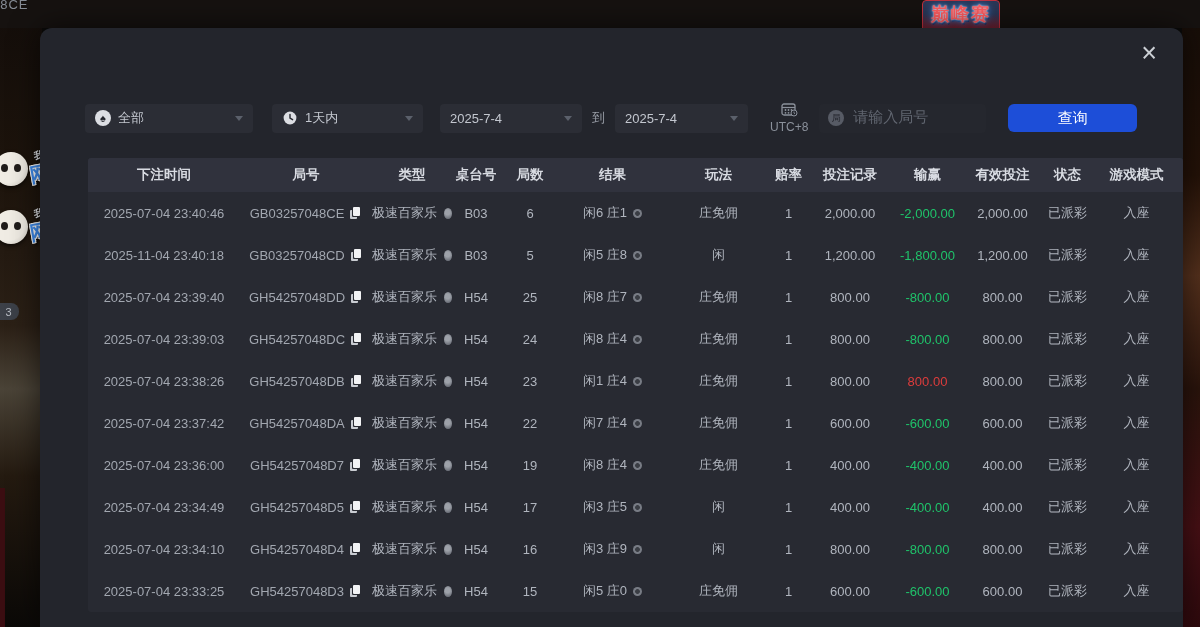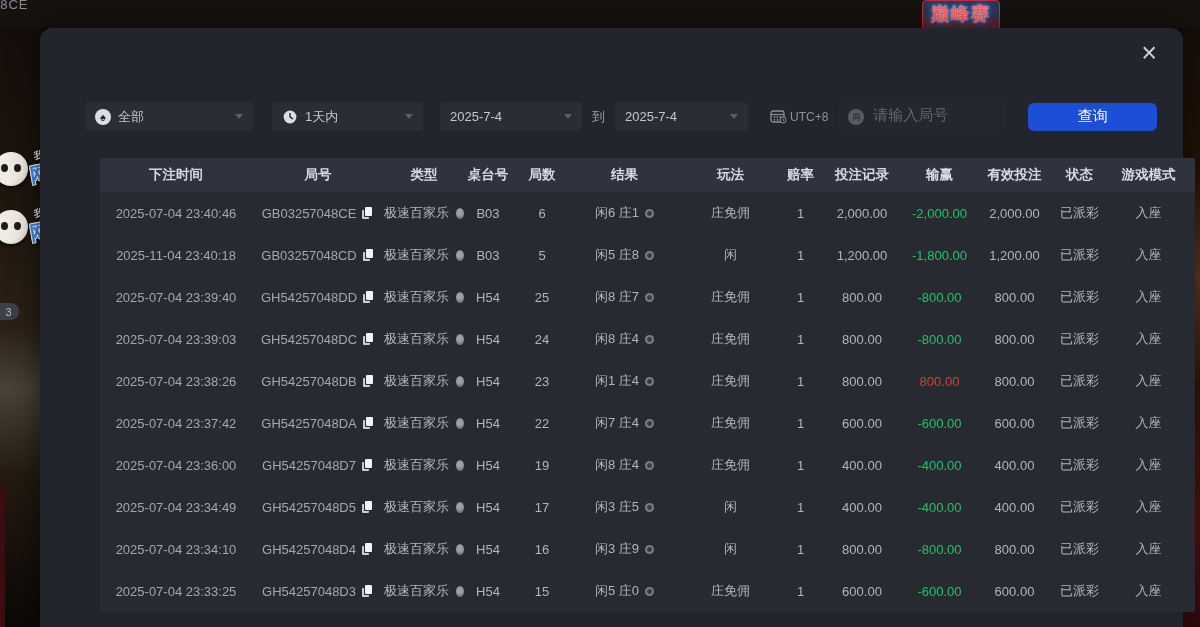--- a/index.html
+++ b/index.html
@@ -50,33 +50,33 @@
   .dd{height:29px;background:#2b2d35;border-radius:4px;display:flex;align-items:center;
     padding:0 10px;color:#c3c7cf;font-size:13px;box-sizing:border-box;cursor:pointer;}
   .caret{width:0;height:0;border-left:4px solid transparent;border-right:4px solid transparent;
     border-top:5px solid #5b606b;margin-left:auto;}
   .dd-cat{width:168px;} .dd-time{width:151px;margin-left:19px;}
   .dd-from{width:142px;margin-left:17px;} .dd-to{width:133px;}
   .to-label{margin:0 10px;color:#989da6;font-size:13px;}
   .spade-ic{width:16px;height:16px;border-radius:50%;background:#dcdee3;color:#23252c;font-size:11px;
     line-height:16px;text-align:center;margin-right:7px;}
   .clock-ic{margin-right:7px;display:flex;}
-  .utc{display:flex;align-items:flex-end;gap:3px;margin-left:22px;color:#8b919b;font-size:12px;}
+  .utc{display:flex;align-items:center;gap:3px;margin-left:22px;color:#8b919b;font-size:12px;flex-direction:column;}
   .search{height:29px;width:167px;margin-left:11px;background:#25272e;border-radius:4px;
     display:flex;align-items:center;padding:0 9px;box-sizing:border-box;}
   .search .ju-ic{width:16px;height:16px;border-radius:50%;background:#575b65;color:#23252c;
     font-size:9px;line-height:16px;text-align:center;flex:0 0 16px;margin-right:7px;}
   .search input{background:transparent;border:none;outline:none;color:#eab308;font-size:15px;width:110px;
     font-family:Liberation Mono, monospace;}
   .search input::placeholder{color:#60656f;}
   .btn{margin-left:22px;width:129px;height:28px;border:none;border-radius:6px;background:#1d4ed8;
     color:#fff;font-size:15px;cursor:pointer;font-family:"Liberation Sans","DejaVu Sans",sans-serif;}
 
   
-  .table{position:absolute;left:60px;top:130px;width:1095px;background:#282a32;border-radius:3px;}
+  .table{position:absolute;left:48px;top:130px;width:1095px;background:#282a32;border-radius:3px;}
   .thead,.tr{display:grid;grid-template-columns:152px 132px 80px 48px 60px 105px 107px 33px 90px 65px 85px 45px 93px;}
   .thead{height:34px;background:#30323d;border-radius:3px 3px 0 0;}
   .th{display:flex;align-items:center;justify-content:center;color:#d8dbe2;font-size:13.5px;font-weight:bold;}
   .tr{height:42px;}
   .td{display:flex;align-items:center;justify-content:center;color:#b0b5be;font-size:13px;white-space:nowrap;}
   .c-dim{color:#a2a7b0;}
   .copy{position:relative;width:12px;height:13px;display:inline-block;margin-left:6px;cursor:pointer;}
   .copy::before{content:"";position:absolute;left:0;top:3px;width:7px;height:9px;background:#c9ccd2;border-radius:1px;}
   .copy::after{content:"";position:absolute;left:3px;top:0;width:7px;height:9px;background:#f2f3f5;
     border-radius:1px;box-shadow:-1px 1px 0 #2a2c33;}

